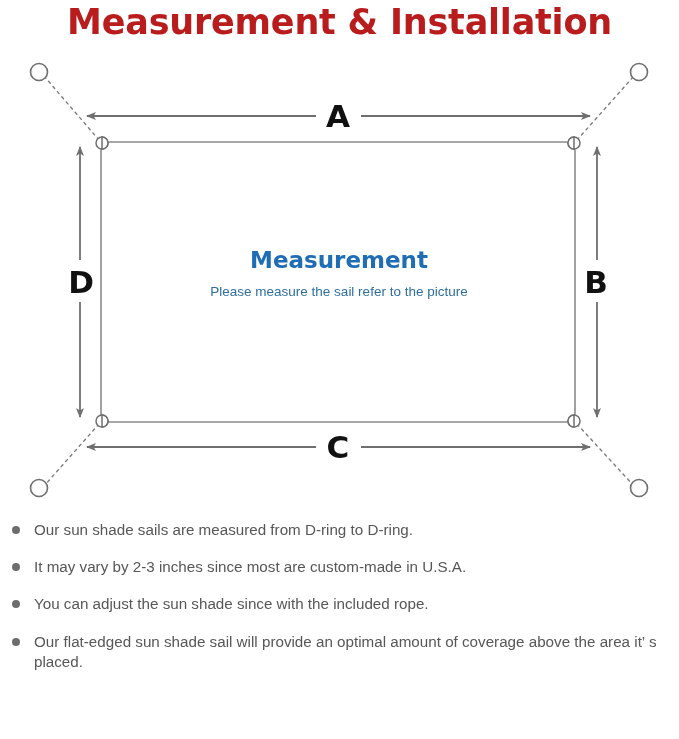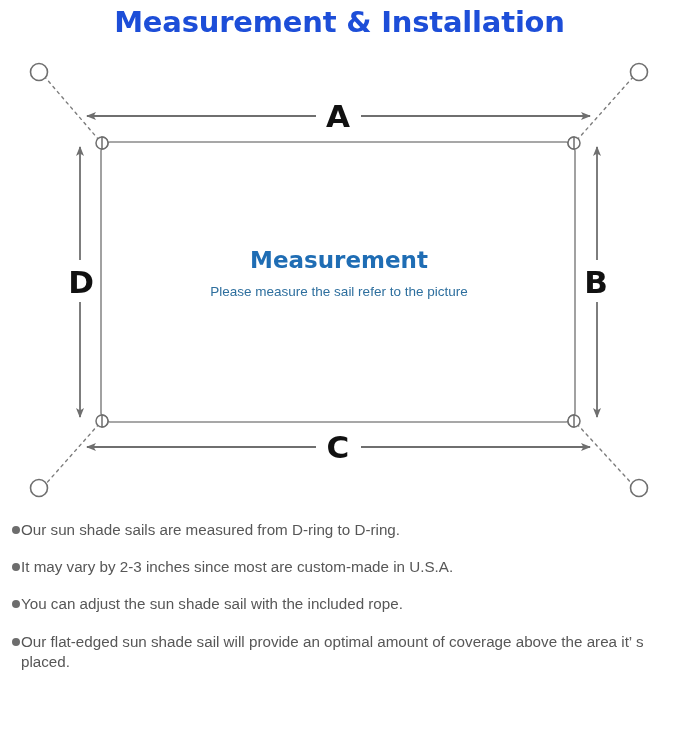--- a/index.html
+++ b/index.html
@@ -19,23 +19,23 @@
   
   .page-title {
     position: absolute;
     left: 0;
     top: 0;
     width: 679px;
     height: 44px;
     line-height: 44px;
     text-align: center;
     font-family: "DejaVu Sans", sans-serif;
-    font-size: 29px;
+    font-size: 35px;
     font-weight: bold;
-    color: #1d4ed8;
+    color: #b91c1c;
     letter-spacing: -0.2px;
     white-space: nowrap;
   }
 
   
   .diagram {
     position: absolute;
     left: 0;
     top: 44px;
     width: 679px;
@@ -65,21 +65,21 @@
 
   
   .notes {
     position: absolute;
     left: 0;
     top: 520px;
     width: 679px;
   }
   .note-item {
     position: relative;
-    padding-left: 21px;
+    padding-left: 34px;
     margin-bottom: 17px;
     font-family: "Liberation Sans", sans-serif;
     font-size: 15.2px;
     line-height: 1.33;
     color: #575757;
   }
   .note-item:last-child { margin-bottom: 0; }
   .note-bullet {
     position: absolute;
     left: 12px;
@@ -153,19 +153,19 @@
   <div class="note-item">
     <span class="note-bullet"></span>
     <span class="note-text">Our sun shade sails are measured from D-ring to D-ring.</span>
   </div>
   <div class="note-item">
     <span class="note-bullet"></span>
     <span class="note-text">It may vary by 2-3 inches since most are custom-made in U.S.A.</span>
   </div>
   <div class="note-item">
     <span class="note-bullet"></span>
-    <span class="note-text">You can adjust the sun shade sail with the included rope.</span>
+    <span class="note-text">You can adjust the sun shade since with the included rope.</span>
   </div>
   <div class="note-item">
     <span class="note-bullet"></span>
     <span class="note-text">Our flat-edged sun shade sail will provide an optimal amount of coverage above the area it’ s placed.</span>
   </div>
 </div>
 
 </body></html>

